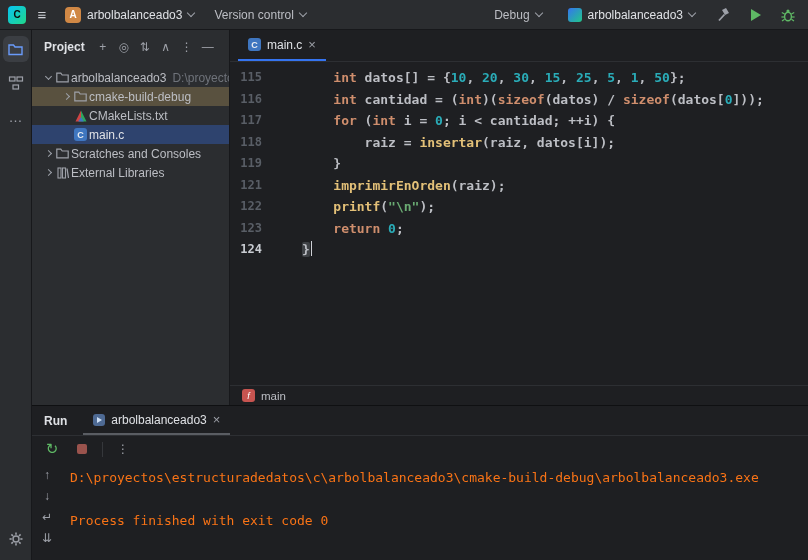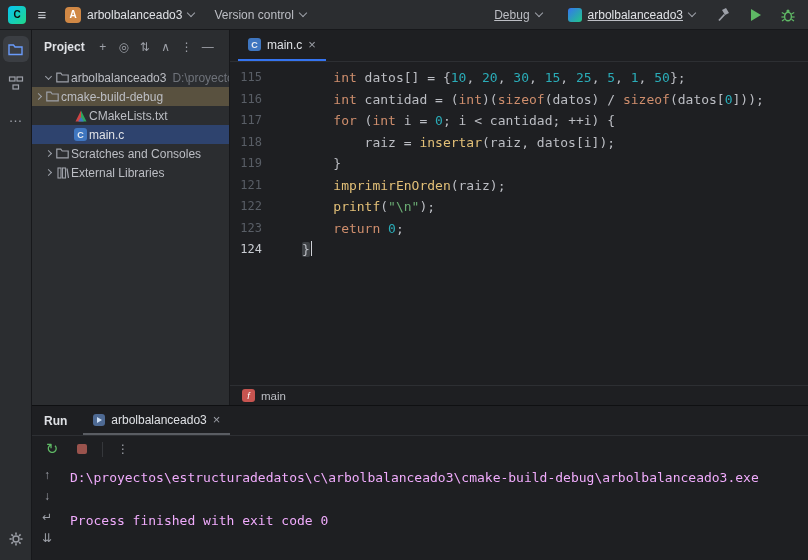--- a/index.html
+++ b/index.html
@@ -12,21 +12,21 @@
     -webkit-font-smoothing:antialiased;
   }
   #app { width:808px; height:560px; display:flex; flex-direction:column; position:relative; }
 
   
   #titlebar {
     height:30px; flex:none; background:#2b2d30; border-bottom:1px solid #17181b;
     display:flex; align-items:center; padding:0 10px 0 8px;
   }
   .tb-left { display:flex; align-items:center; gap:6px; }
-  .tb-right { margin-left:auto; display:flex; align-items:center; gap:12px;text-decoration:underline; }
+  .tb-right { margin-left:auto; display:flex; align-items:center; gap:12px; }
   .logo {
     width:18px; height:18px; border-radius:4px;
     background:linear-gradient(135deg,#07c3f2 0%,#21d789 100%);
     display:flex; align-items:center; justify-content:center;
     color:#0b0b0b; font-weight:bold; font-size:10px;
   }
   .icon-btn { min-width:20px; height:22px; display:flex; align-items:center; justify-content:center;
     color:#9da0a8; border-radius:4px; cursor:default; }
   .hamburger { font-size:15px; color:#ced0d6; }
   .chip { display:flex; align-items:center; gap:6px; padding:3px 7px; border-radius:6px; }
@@ -82,21 +82,21 @@
     font-size:9px; font-weight:bold; display:flex; align-items:center; justify-content:center; }
 
   
   #editor { flex:1; display:flex; flex-direction:column; background:#1e1f22; min-width:0; }
   .tabbar { height:32px; flex:none; display:flex; align-items:stretch; padding-left:8px;
     border-bottom:1px solid #2d2f33; }
   .tab { display:flex; align-items:center; gap:6px; padding:0 10px; color:#dfe1e5;
     border-bottom:2px solid #3574f0; }
   .close { color:#9da0a8; font-size:13px; line-height:1; }
   #code { flex:1; overflow:hidden; padding-top:5px;
-    font-family:"DejaVu Sans Mono","Liberation Mono",monospace; font-size:13px; }
+    font-family:"DejaVu Sans Mono","Liberation Mono",monospace; font-size:13px;font-weight:bold; }
   .codeline { display:flex; height:21.5px; line-height:21.5px; }
   .gutter { width:46px; flex:none; padding-right:14px; text-align:right;
     color:#595e66; font-size:12px; }
   .gutter.cur { color:#c9ccd2; }
   .codetext { white-space:pre; padding-left:26px; color:#bcbec4;text-align:right; }
   .kw { color:#cf8e6d; } .num { color:#2aacb8; } .str { color:#6aab73; }
   .fn { color:#e3c078; } .pl { color:#bcbec4; }
   .hl { color:#bcbec4; background:#3e4145; border-radius:2px; }
   .caret { display:inline-block; width:1.6px; height:15px; background:#ced0d6;
     vertical-align:-2px; margin-left:1px; }
@@ -119,21 +119,21 @@
   .run-toolbar { height:26px; flex:none; display:flex; align-items:center; gap:10px; padding-left:10px; }
   .rerun { color:#5fb865; font-size:15px; }
   .stopsq { width:10px; height:10px; border-radius:2px; background:#9a534d; display:block; }
   .vsep { width:1px; height:15px; background:#35373b; }
   .console-wrap { flex:1; display:flex; min-height:0; }
   .console-gutter { width:30px; flex:none; display:flex; flex-direction:column; align-items:center;
     padding-top:6px; gap:7px; color:#868a91; font-size:12px; }
   .console-gutter .icon-btn { height:14px; min-width:16px; }
   #console { flex:1; padding:5px 0 0 8px; overflow:hidden;
     font-family:"DejaVu Sans Mono","Liberation Mono",monospace; font-size:13px; }
-  .cline { height:21.5px; line-height:21.5px; white-space:pre; color:#f0abfc; }
+  .cline { height:21.5px; line-height:21.5px; white-space:pre; color:#f97316; }
   .redbox { display:inline-block; border:1.5px solid #d13b30; border-radius:1px;
     padding:0 16px 0 3px; margin-left:-4px; line-height:18px; }
 
   svg { display:block; }
 </style>
 </head>
 <body>
 
 <div id="app">
 
@@ -255,21 +255,21 @@
                   <i></i>
                 </span>
                 <span class="t-icon">
                   <svg width="13" height="11" viewBox="0 0 13 11">
                     <path d="M0.8 1.2 h4 l1.4 1.8 h6 v6.8 h-11.4 z" fill="none" stroke="#9da0a8" stroke-width="1.2"></path>
                   </svg>
                 </span>
                 <span class="t-label">arbolbalanceado3</span>
                 <span class="t-path">D:\proyecto</span>
               </div>
-              <div class="trow excluded" style="">
+              <div class="trow excluded" style="padding-left: 28px;">
                 <span class="tchev right">
                   <i></i>
                 </span>
                 <span class="t-icon">
                   <svg width="13" height="11" viewBox="0 0 13 11">
                     <path d="M0.8 1.2 h4 l1.4 1.8 h6 v6.8 h-11.4 z" fill="none" stroke="#9da0a8" stroke-width="1.2"></path>
                   </svg>
                 </span>
                 <span class="t-label">cmake-build-debug</span>
               </div>

